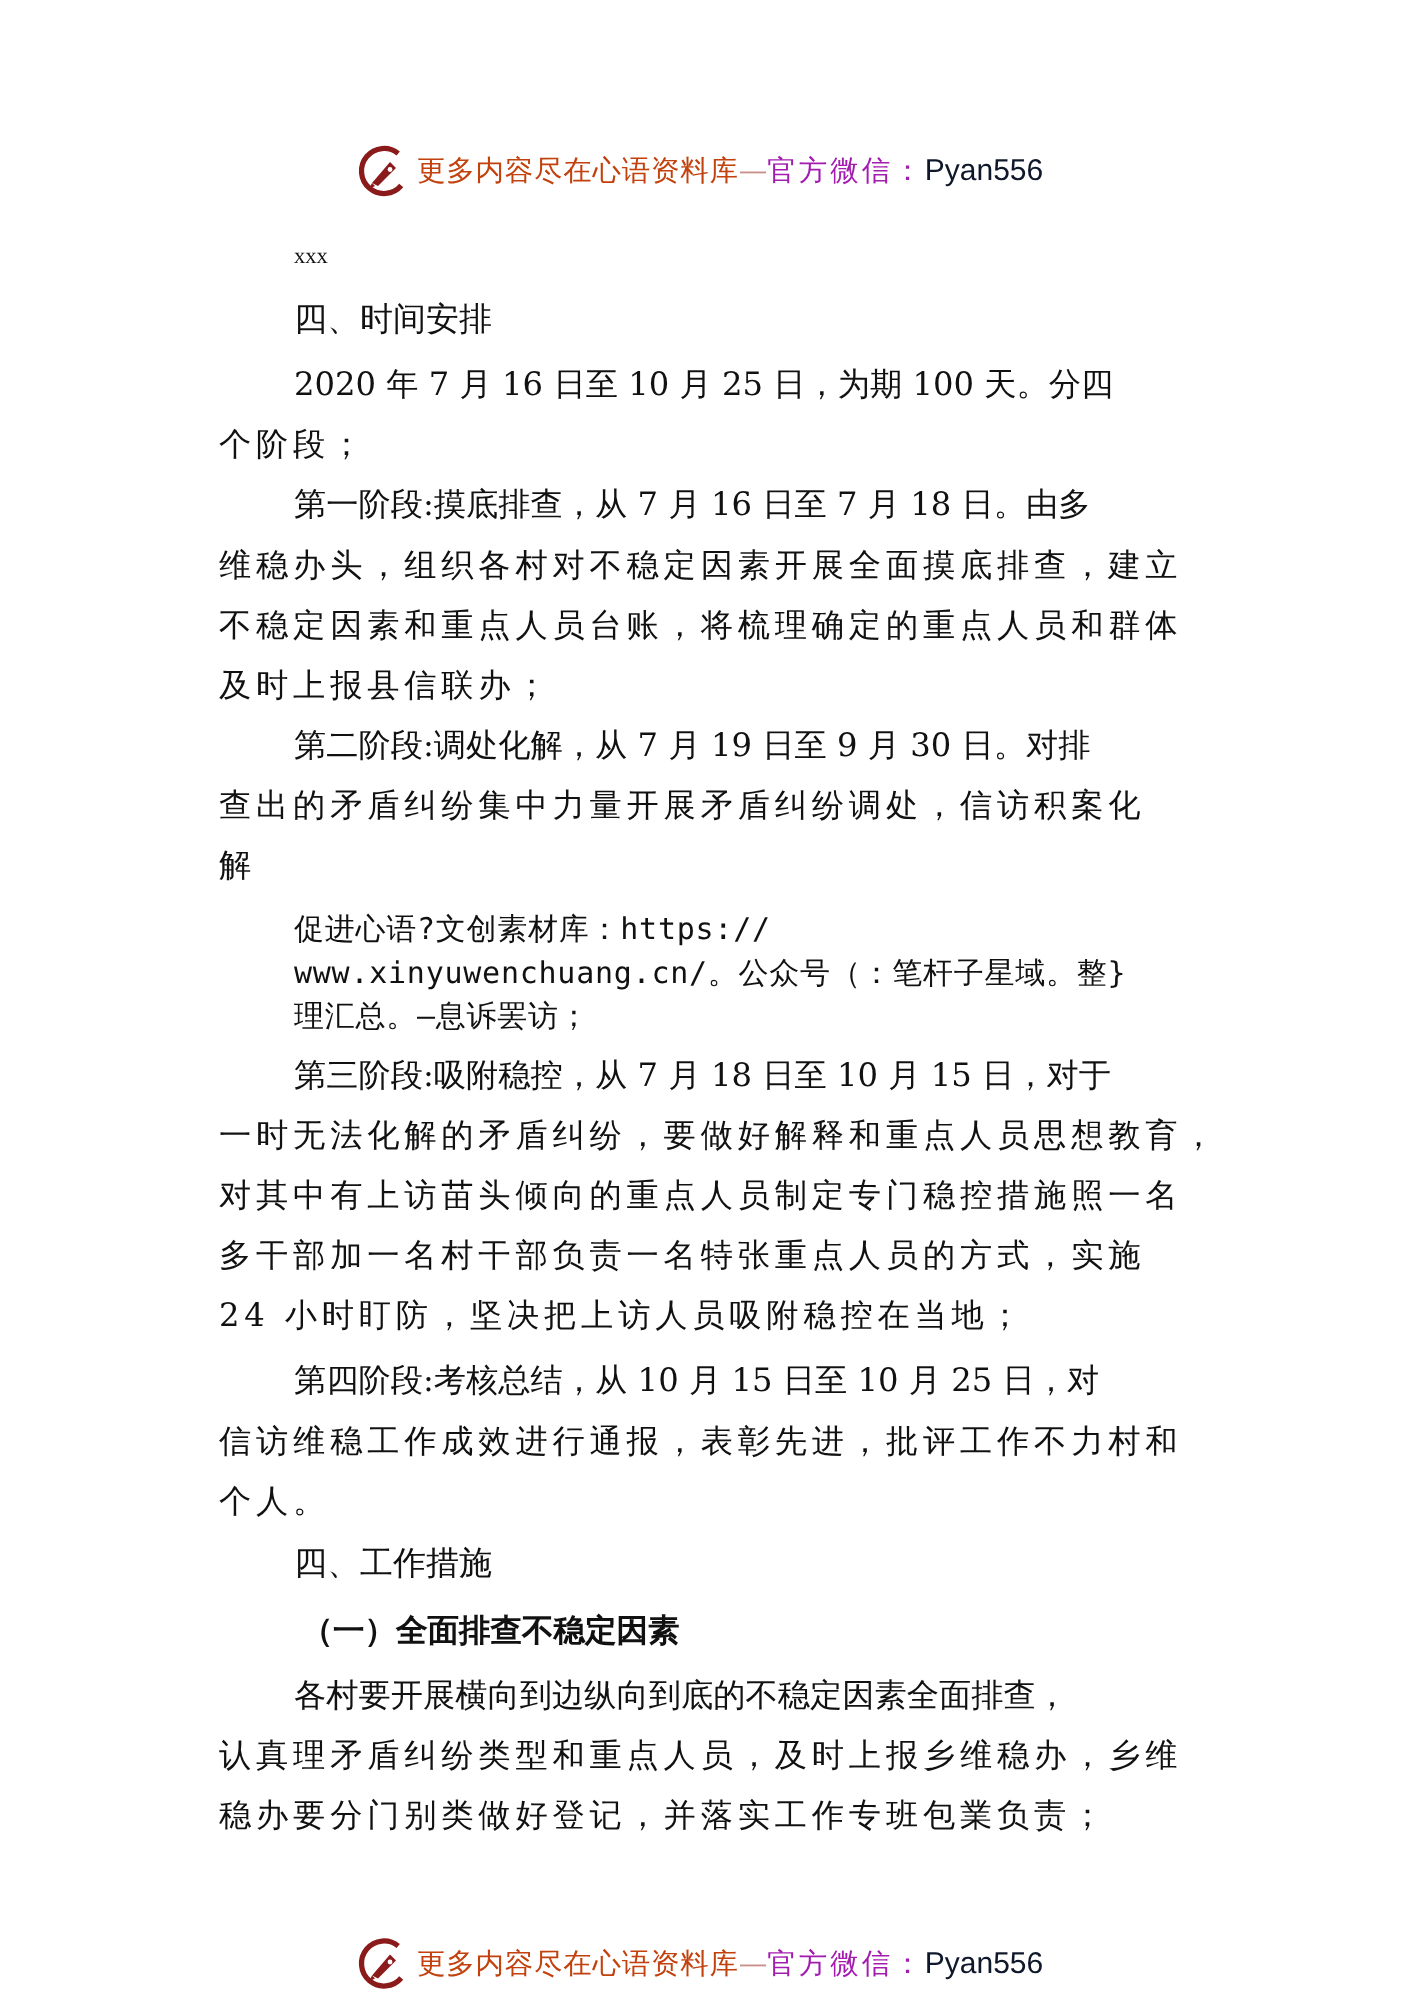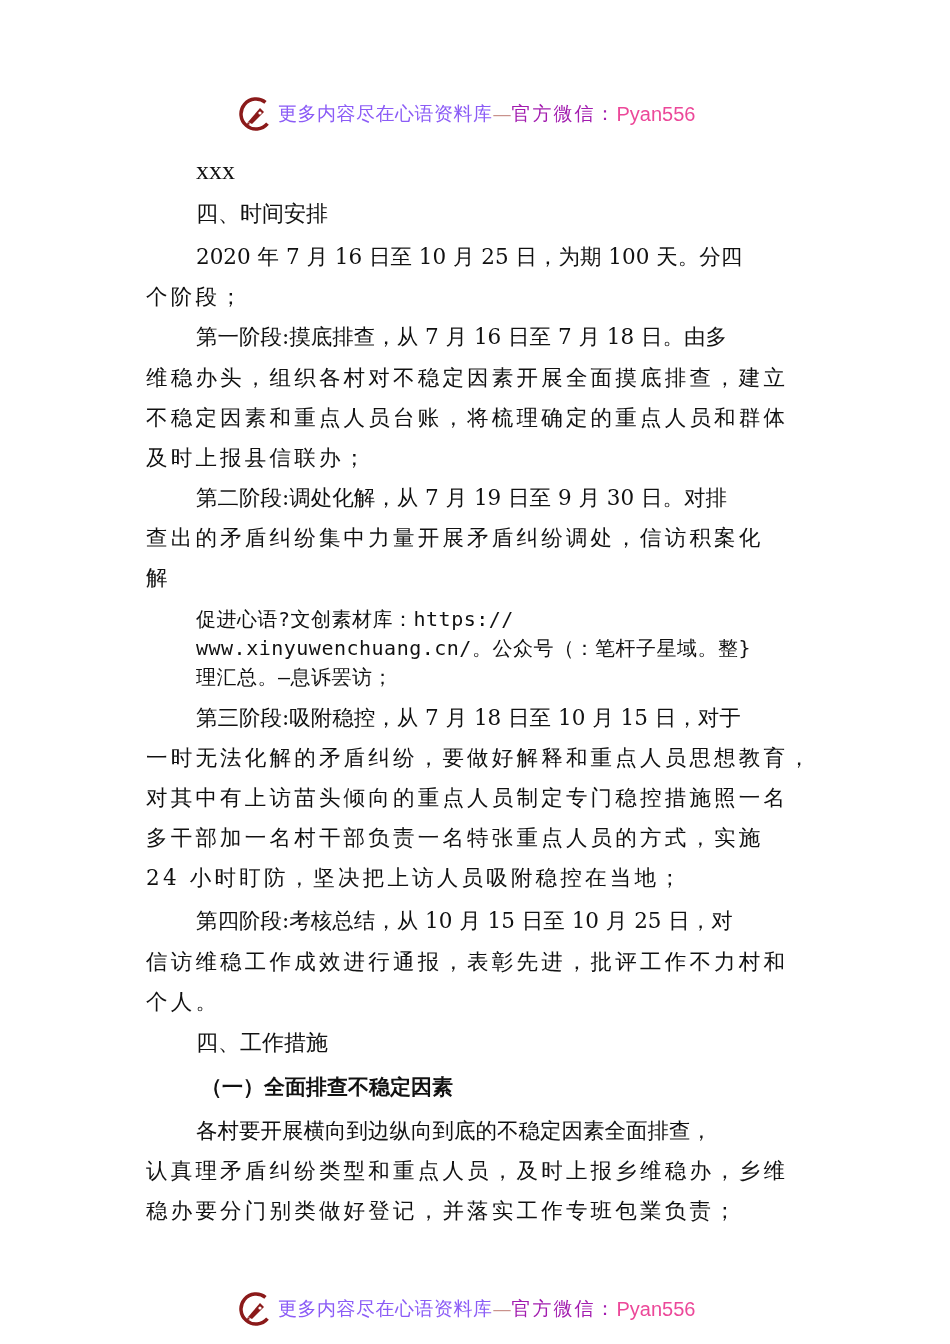--- a/index.html
+++ b/index.html
@@ -3,33 +3,33 @@
 <meta charset="utf-8">
 <style>
   html, body { margin: 0; padding: 0; background: #ffffff; }
   body { width: 950px; height: 1344px; position: relative; overflow: hidden;
          font-family: "DejaVu Serif", "Liberation Serif", serif; color: #111; }
 
   .watermark { position: absolute; left: 238px; height: 40px; display: flex; align-items: center; }
   .watermark.top { top: 94px; }
   .watermark.bottom { top: 1289px; }
   .wm-logo { width: 36px; height: 36px; margin-right: 4px; }
-  .wm-red { color: #8b5cf6; font-family: "DejaVu Serif", serif; font-size: 19px; letter-spacing: 0.5px; }
+  .wm-red { color: #c2410c; font-family: "DejaVu Serif", serif; font-size: 19px; letter-spacing: 0.5px; }
   .wm-dash { color: #c9928c; font-size: 19px; }
   .wm-gray { color: #a21caf; font-family: "DejaVu Serif", serif; font-size: 19px; letter-spacing: 2px; }
-  .wm-id { color: #ec4899; font-family: "Liberation Sans", sans-serif; font-size: 20px; }
+  .wm-id { color: #0f172a; font-family: "Liberation Sans", sans-serif; font-size: 20px; }
 
   .doc { position: absolute; left: 146px; top: 152px; width: 670px; }
   .line { position: absolute; left: 0; white-space: nowrap; font-size: 21.5px; line-height: 30px; }
   .indent { left: 50px; }
   .spread { letter-spacing: 3.2px; }
   .heading { font-family: "DejaVu Sans", "Liberation Sans", sans-serif; font-size: 22px; font-weight: normal; }
   .subheading { font-family: "DejaVu Sans", sans-serif; font-weight: bold; font-size: 21px; left: 55px; }
   .mono { font-family: "DejaVu Sans Mono", "Liberation Mono", monospace; font-size: 20px; letter-spacing: 0.5px; }
-  .xxx { font-family: "Liberation Serif", serif; font-size: 26px; }
+  .xxx { font-family: "Liberation Serif", serif; font-size: 15px; }
 </style>
 </head>
 <body>
 
 <div class="watermark top">
   <svg class="wm-logo" viewBox="0 0 36 36">
     <circle cx="18" cy="18" r="15" fill="none" stroke="#8b1a1a" stroke-width="3.5" stroke-dasharray="70 25" transform="rotate(40 18 18)"></circle>
     <path d="M10 26 L22 12 L26 16 L14 28 Z" fill="#8b1a1a"></path>
     <path d="M10 26 L8 30 L12 28 Z" fill="#8b1a1a"></path>
     <circle cx="22" cy="17" r="1.6" fill="#fff"></circle>

